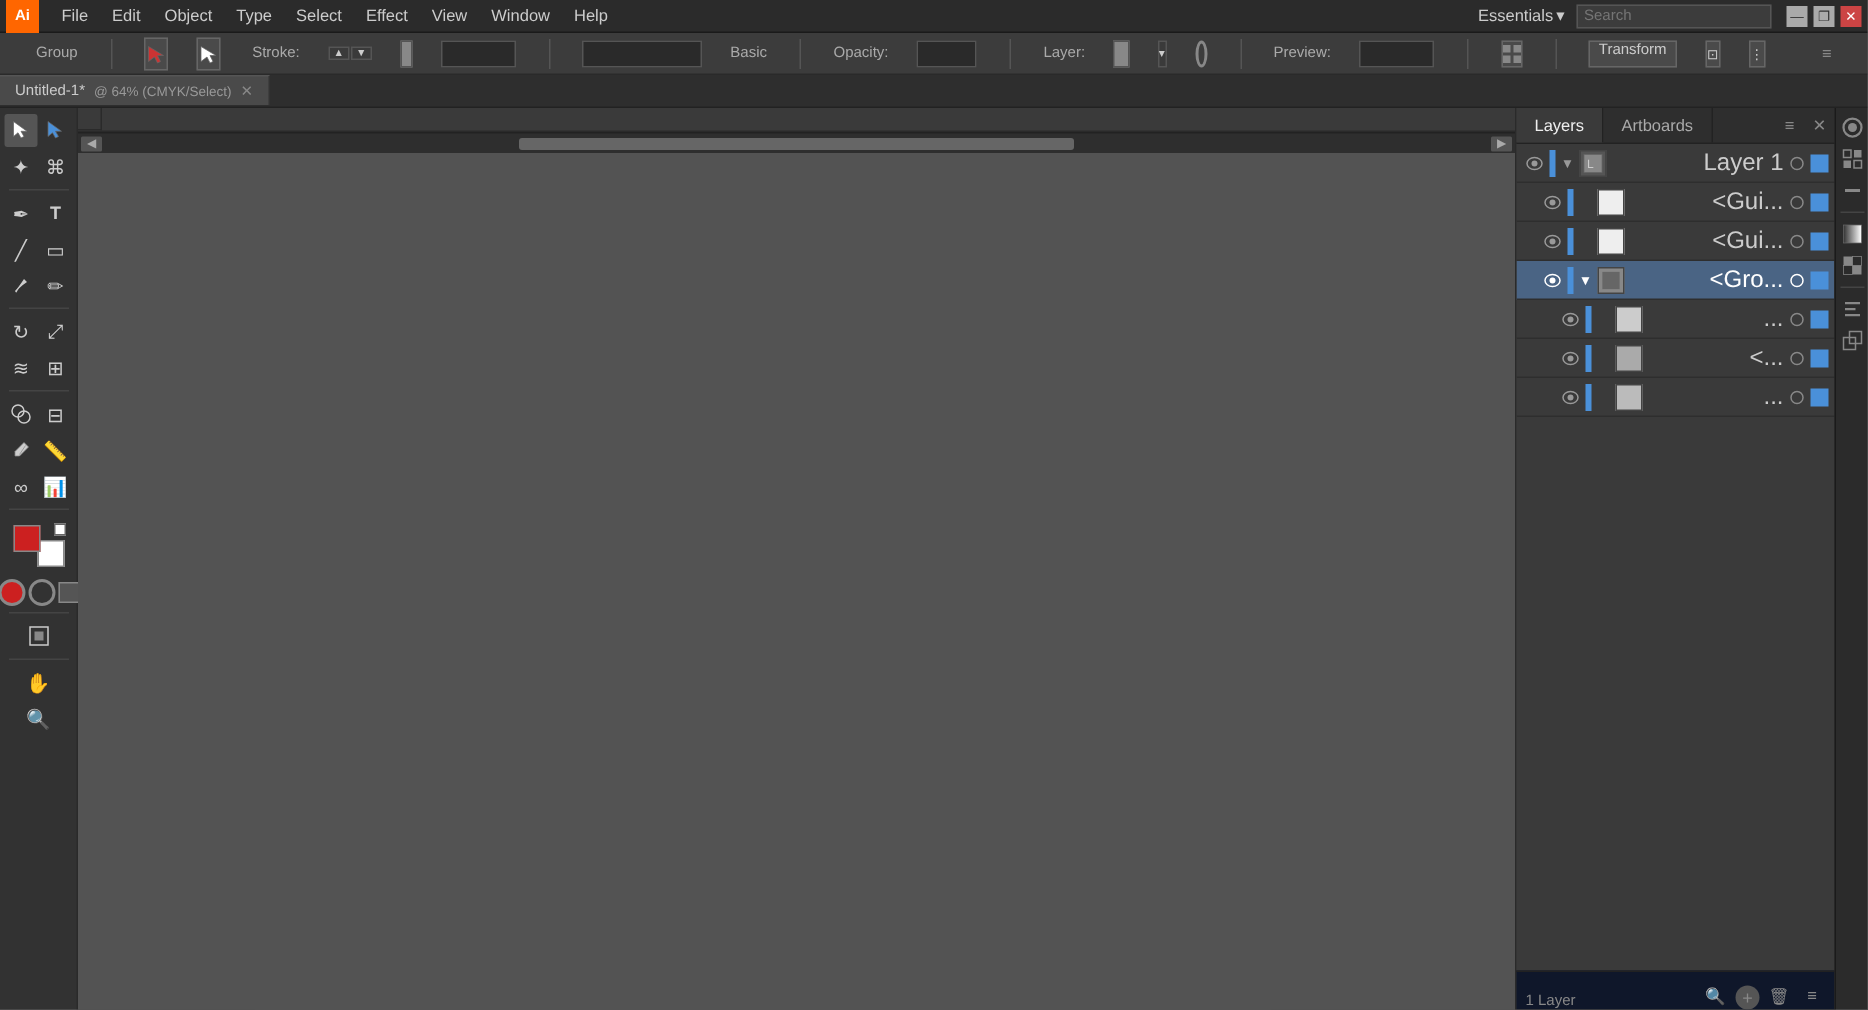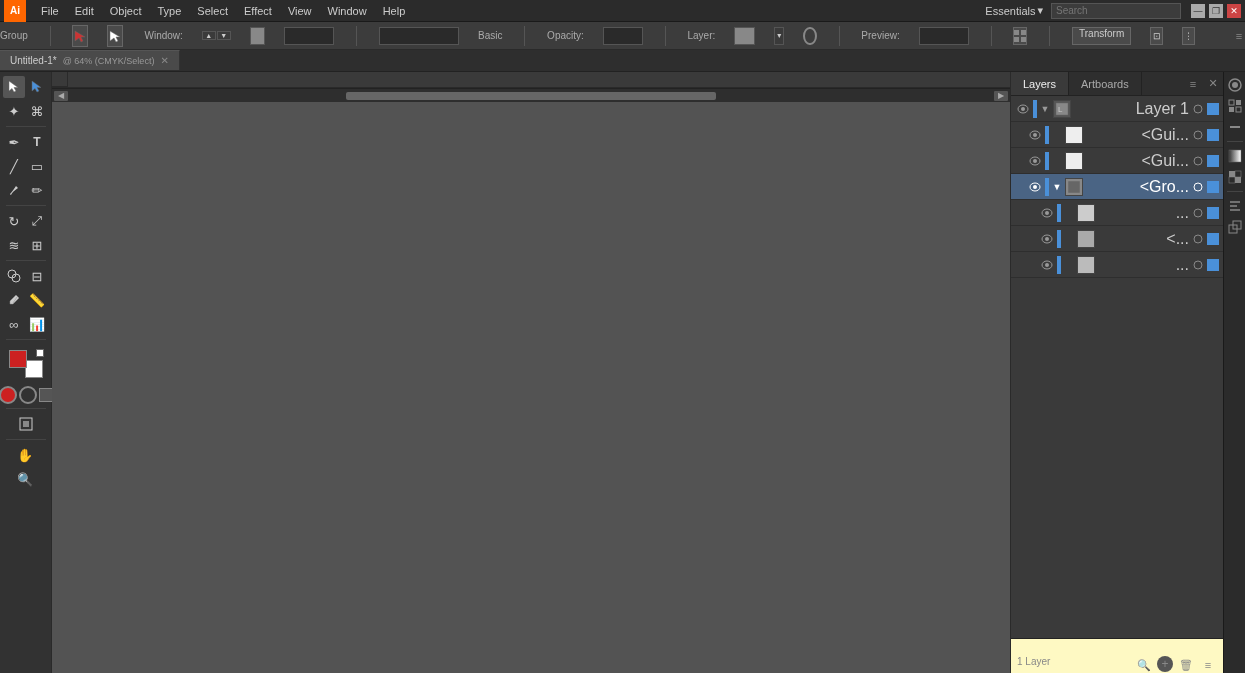--- a/index.html
+++ b/index.html
@@ -22,21 +22,21 @@
       width: 130px; height: 16px; background: #3c3c3c; border: 1px solid #555; color: #ccc;
       padding: 0 4px; font-size: 10px;
     }
     #menubar .workspace-btn {
       padding: 2px 6px; color: #ccc; font-size: 11px; display: flex; align-items: center; gap: 2px;
     }
 
     
     #controlbar {
       width: 100%; height: 28px; background: #3c3c3c; border-bottom: 1px solid #2a2a2a;
-      display: flex; align-items: center; padding: 0 0; gap: 19px;
+      display: flex; align-items: center; padding: 0 24px; gap: 19px;
     }
     .ctrl-label { color: #aaa; font-size: 10px; }
     .ctrl-input {
       height: 18px; background: #2a2a2a; border: 1px solid #555; color: #ccc;
       padding: 0 3px; font-size: 10px;
     }
     .ctrl-btn {
       height: 18px; padding: 0 6px; background: #4a4a4a; border: 1px solid #666; color: #ccc;
       font-size: 10px; cursor: pointer;
     }
@@ -99,21 +99,21 @@
     .layer-row.selected { background: #4a6484; }
     .eye-icon { width: 16px; height: 16px; display: flex; align-items: center; justify-content: center; color: #999; cursor: pointer; flex-shrink: 0; font-size: 11px; }
     .layer-color-bar { width: 4px; height: 18px; background: #4a90d9; flex-shrink: 0; }
     .layer-toggle { width: 12px; display: flex; align-items: center; justify-content: center; color: #999; font-size: 9px; flex-shrink: 0; }
     .layer-thumb { width: 18px; height: 18px; background: #555; border: 1px solid #444; flex-shrink: 0; display: flex; align-items: center; justify-content: center; font-size: 9px; color: #999; }
     .layer-name { flex: 1; font-size: 16px; color: #ccc; overflow: hidden; text-overflow: ellipsis; white-space: nowrap; text-align: right; }
     .layer-vis-icon { width: 14px; height: 14px; display: flex; align-items: center; justify-content: center; color: #888; flex-shrink: 0; }
     .layer-blue-sq { width: 12px; height: 12px; background: #4a90d9; flex-shrink: 0; }
 
     #layers-footer {
-      height: 26px; background: #fef9c3; display: flex; align-items: flex-start; padding: 17px 6px;
+      height: 26px; background: #0f172a; display: flex; align-items: flex-end; padding: 0 6px;
       border-top: 1px solid #222; gap: 4px;
     }
     .footer-text { font-size: 10px; color: #888; flex: 1; }
     .footer-btn { width: 18px; height: 18px; display: flex; align-items: center; justify-content: center; color: #888; cursor: pointer; font-size: 11px; }
 
     
     #tab-bar {
       height: 22px; background: #2e2e2e; display: flex; align-items: flex-start;
       border-bottom: 1px solid #222;
     }
@@ -166,21 +166,21 @@
   <div style="width:22px;height:22px;background:#4a4a4a;border:1px solid #666;display:flex;align-items:center;justify-content:center;cursor:pointer;">
     <svg width="14" height="14" viewBox="0 0 14 14">
         <path d="M2 2 L2 12 L6 9 L8 13 L10 12 L8 8 L12 8 Z" fill="#cc3333" stroke="#666" stroke-width="0.5"></path>
       </svg>
   </div>
   <div style="width:22px;height:22px;background:#4a4a4a;border:1px solid #666;display:flex;align-items:center;justify-content:center;cursor:pointer;margin-right:2px;">
     <svg width="14" height="14" viewBox="0 0 14 14">
         <path d="M2 2 L2 12 L6 9 L8 13 L10 12 L8 8 L12 8 Z" fill="white" stroke="#666" stroke-width="0.5"></path>
       </svg>
   </div>
-  <span class="ctrl-label">Window:</span>
+  <span class="ctrl-label">Stroke:</span>
   <div style="display:flex;align-items:center;gap:1px;">
     <div style="width:14px;height:9px;background:#3a3a3a;border:1px solid #555;display:flex;align-items:center;justify-content:center;cursor:pointer;font-size:7px;">▲</div>
     <div style="width:14px;height:9px;background:#3a3a3a;border:1px solid #555;display:flex;align-items:center;justify-content:center;cursor:pointer;font-size:7px;">▼</div>
   </div>
   <div class="ctrl-swatch"></div>
   <input class="ctrl-input" style="width: 50px;" type="text">
   <div class="ctrl-sep"></div>
   <input class="ctrl-input" style="width: 80px;" type="text">
   <span class="ctrl-label">Basic</span>
   <div class="ctrl-sep"></div>

